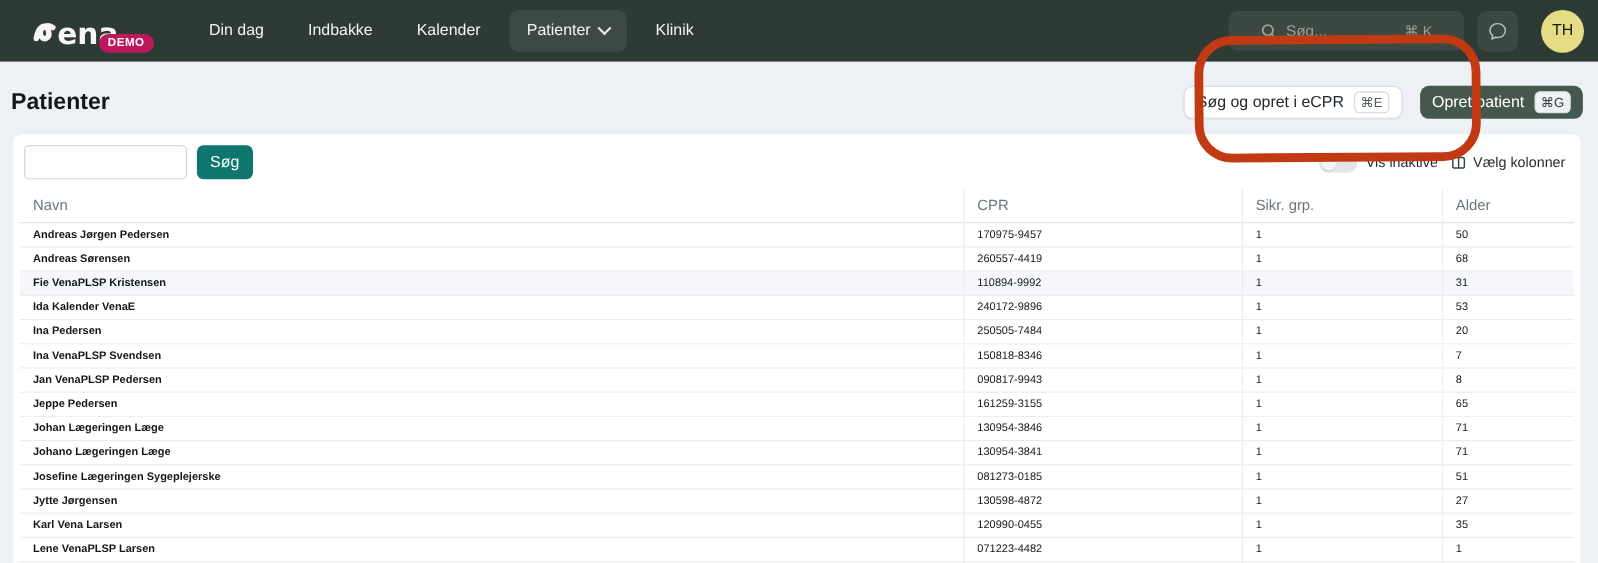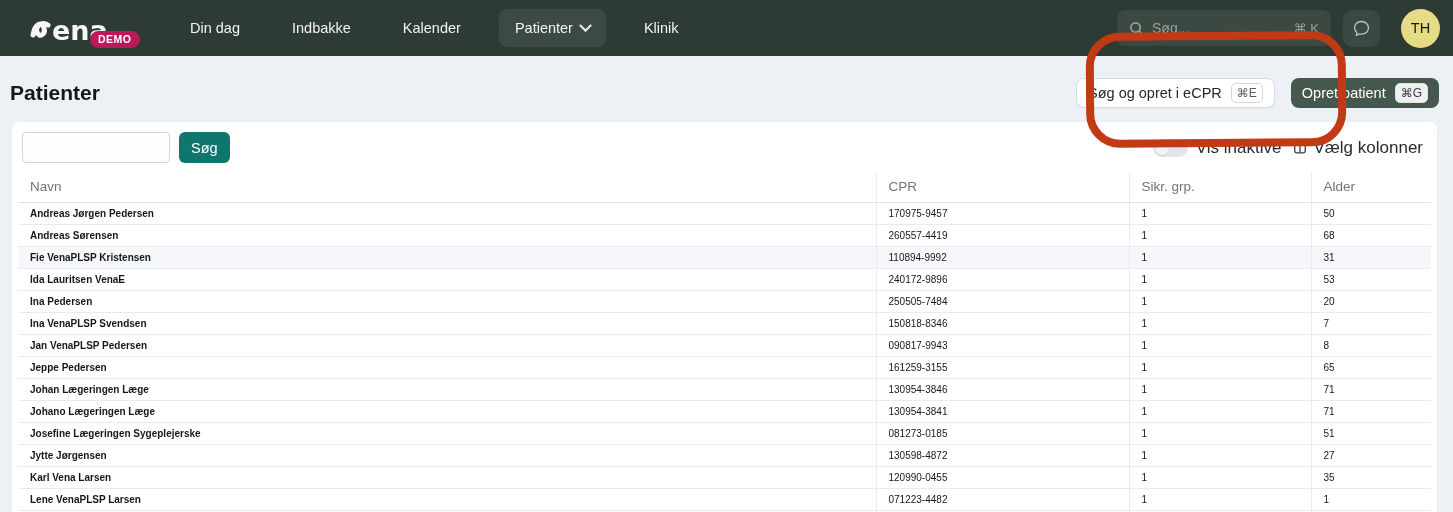--- a/index.html
+++ b/index.html
@@ -17,36 +17,36 @@
     position: relative;
   }
   .logo-wrap { position: relative; width: 104px; height: 44px; flex: 0 0 auto; }
   .logo-svg { position: absolute; left: 0; top: 5px; }
   .demo-badge {
     position: absolute; left: 62px; top: 25px;
     background: #be185d; color: #ffffff;
     font-size: 10.5px; font-weight: bold; letter-spacing: .5px;
     padding: 2px 8px 3px; border-radius: 10px;
   }
-  .nav-items { display: flex; align-items: center; margin-left: 44px; gap: 24px; }
+  .nav-items { display: flex; align-items: center; margin-left: 44px; gap: 12px; }
   .nav-item {
     color: #f2f4f2; font-size: 14.5px; font-weight: 500;
     padding: 10px 14px; border-radius: 8px; cursor: pointer;
     display: flex; align-items: center; gap: 8px; white-space: nowrap;
   }
   .nav-item.active { background: #3d4a43; padding: 11px 16px; }
   .chevron {
     width: 9px; height: 9px; display: inline-block;
     border-right: 2px solid #e8ebe8; border-bottom: 2px solid #e8ebe8;
     transform: rotate(45deg) translate(-2px,-2px);
   }
   .nav-right { margin-left: auto; display: flex; align-items: center; }
   .nav-search {
     width: 214px; height: 36px; background: #3c4942; border-radius: 8px;
-    display: flex; align-items: center; padding: 0 12px; cursor: text;
+    display: flex; align-items: center; padding: 0 29px; cursor: text;
   }
   .nav-search .placeholder { color: #96a29a; font-size: 14px; margin-left: 8px; }
   .nav-search .shortcut { margin-left: auto; color: #96a29a; font-size: 13px; }
   .chat-btn {
     width: 37px; height: 37px; margin-left: 12px; background: #3c4942;
     border-radius: 9px; display: flex; align-items: center; justify-content: center;
     cursor: pointer;
   }
   .avatar {
     width: 39px; height: 39px; border-radius: 50%;
@@ -88,21 +88,21 @@
   }
   .toolbar-right { margin-left: auto; display: flex; align-items: center; gap: 12px; }
   .toggle-group { display: flex; align-items: center; gap: 8px; cursor: pointer; }
   .toggle-track {
     width: 35px; height: 18px; border-radius: 9px; background: #e2e5ea; position: relative;
   }
   .toggle-knob {
     position: absolute; left: 2px; top: 2px; width: 14px; height: 14px;
     border-radius: 50%; background: #f2f4f7; box-shadow: 0 1px 1px rgba(0,0,0,.12);
   }
-  .toolbar-label { font-size: 17px; color: #272c33; }
+  .toolbar-label { font-size: 13px; color: #272c33; }
   .columns-group { display: flex; align-items: center; gap: 6px; cursor: pointer; padding-right: 4px; }
   
   table { border-collapse: collapse; width: calc(100% - 12px); margin: 0 6px; table-layout: fixed; }
   th {
     text-align: left; font-weight: 400; color: #6d7580; font-size: 13.5px;
     padding: 7px 12px 8px; border-bottom: 1px solid #dde0e4;
   }
   td {
     font-size: 10px; color: #14171a; padding: 0 12px; height: 22px;
     border-bottom: 1px solid #e9ebee; white-space: nowrap; overflow: hidden;
@@ -235,21 +235,21 @@
   </tr>
 
   <tr class="hovered">
     <td class="cell-name">Fie VenaPLSP Kristensen</td>
     <td>110894-9992</td>
     <td>1</td>
     <td>31</td>
   </tr>
 
   <tr>
-    <td class="cell-name">Ida Lauritsen VenaE</td>
+    <td class="cell-name">Ida Kalender VenaE</td>
     <td>240172-9896</td>
     <td>1</td>
     <td>53</td>
   </tr>
 
   <tr>
     <td class="cell-name">Ina Pedersen</td>
     <td>250505-7484</td>
     <td>1</td>
     <td>20</td>

